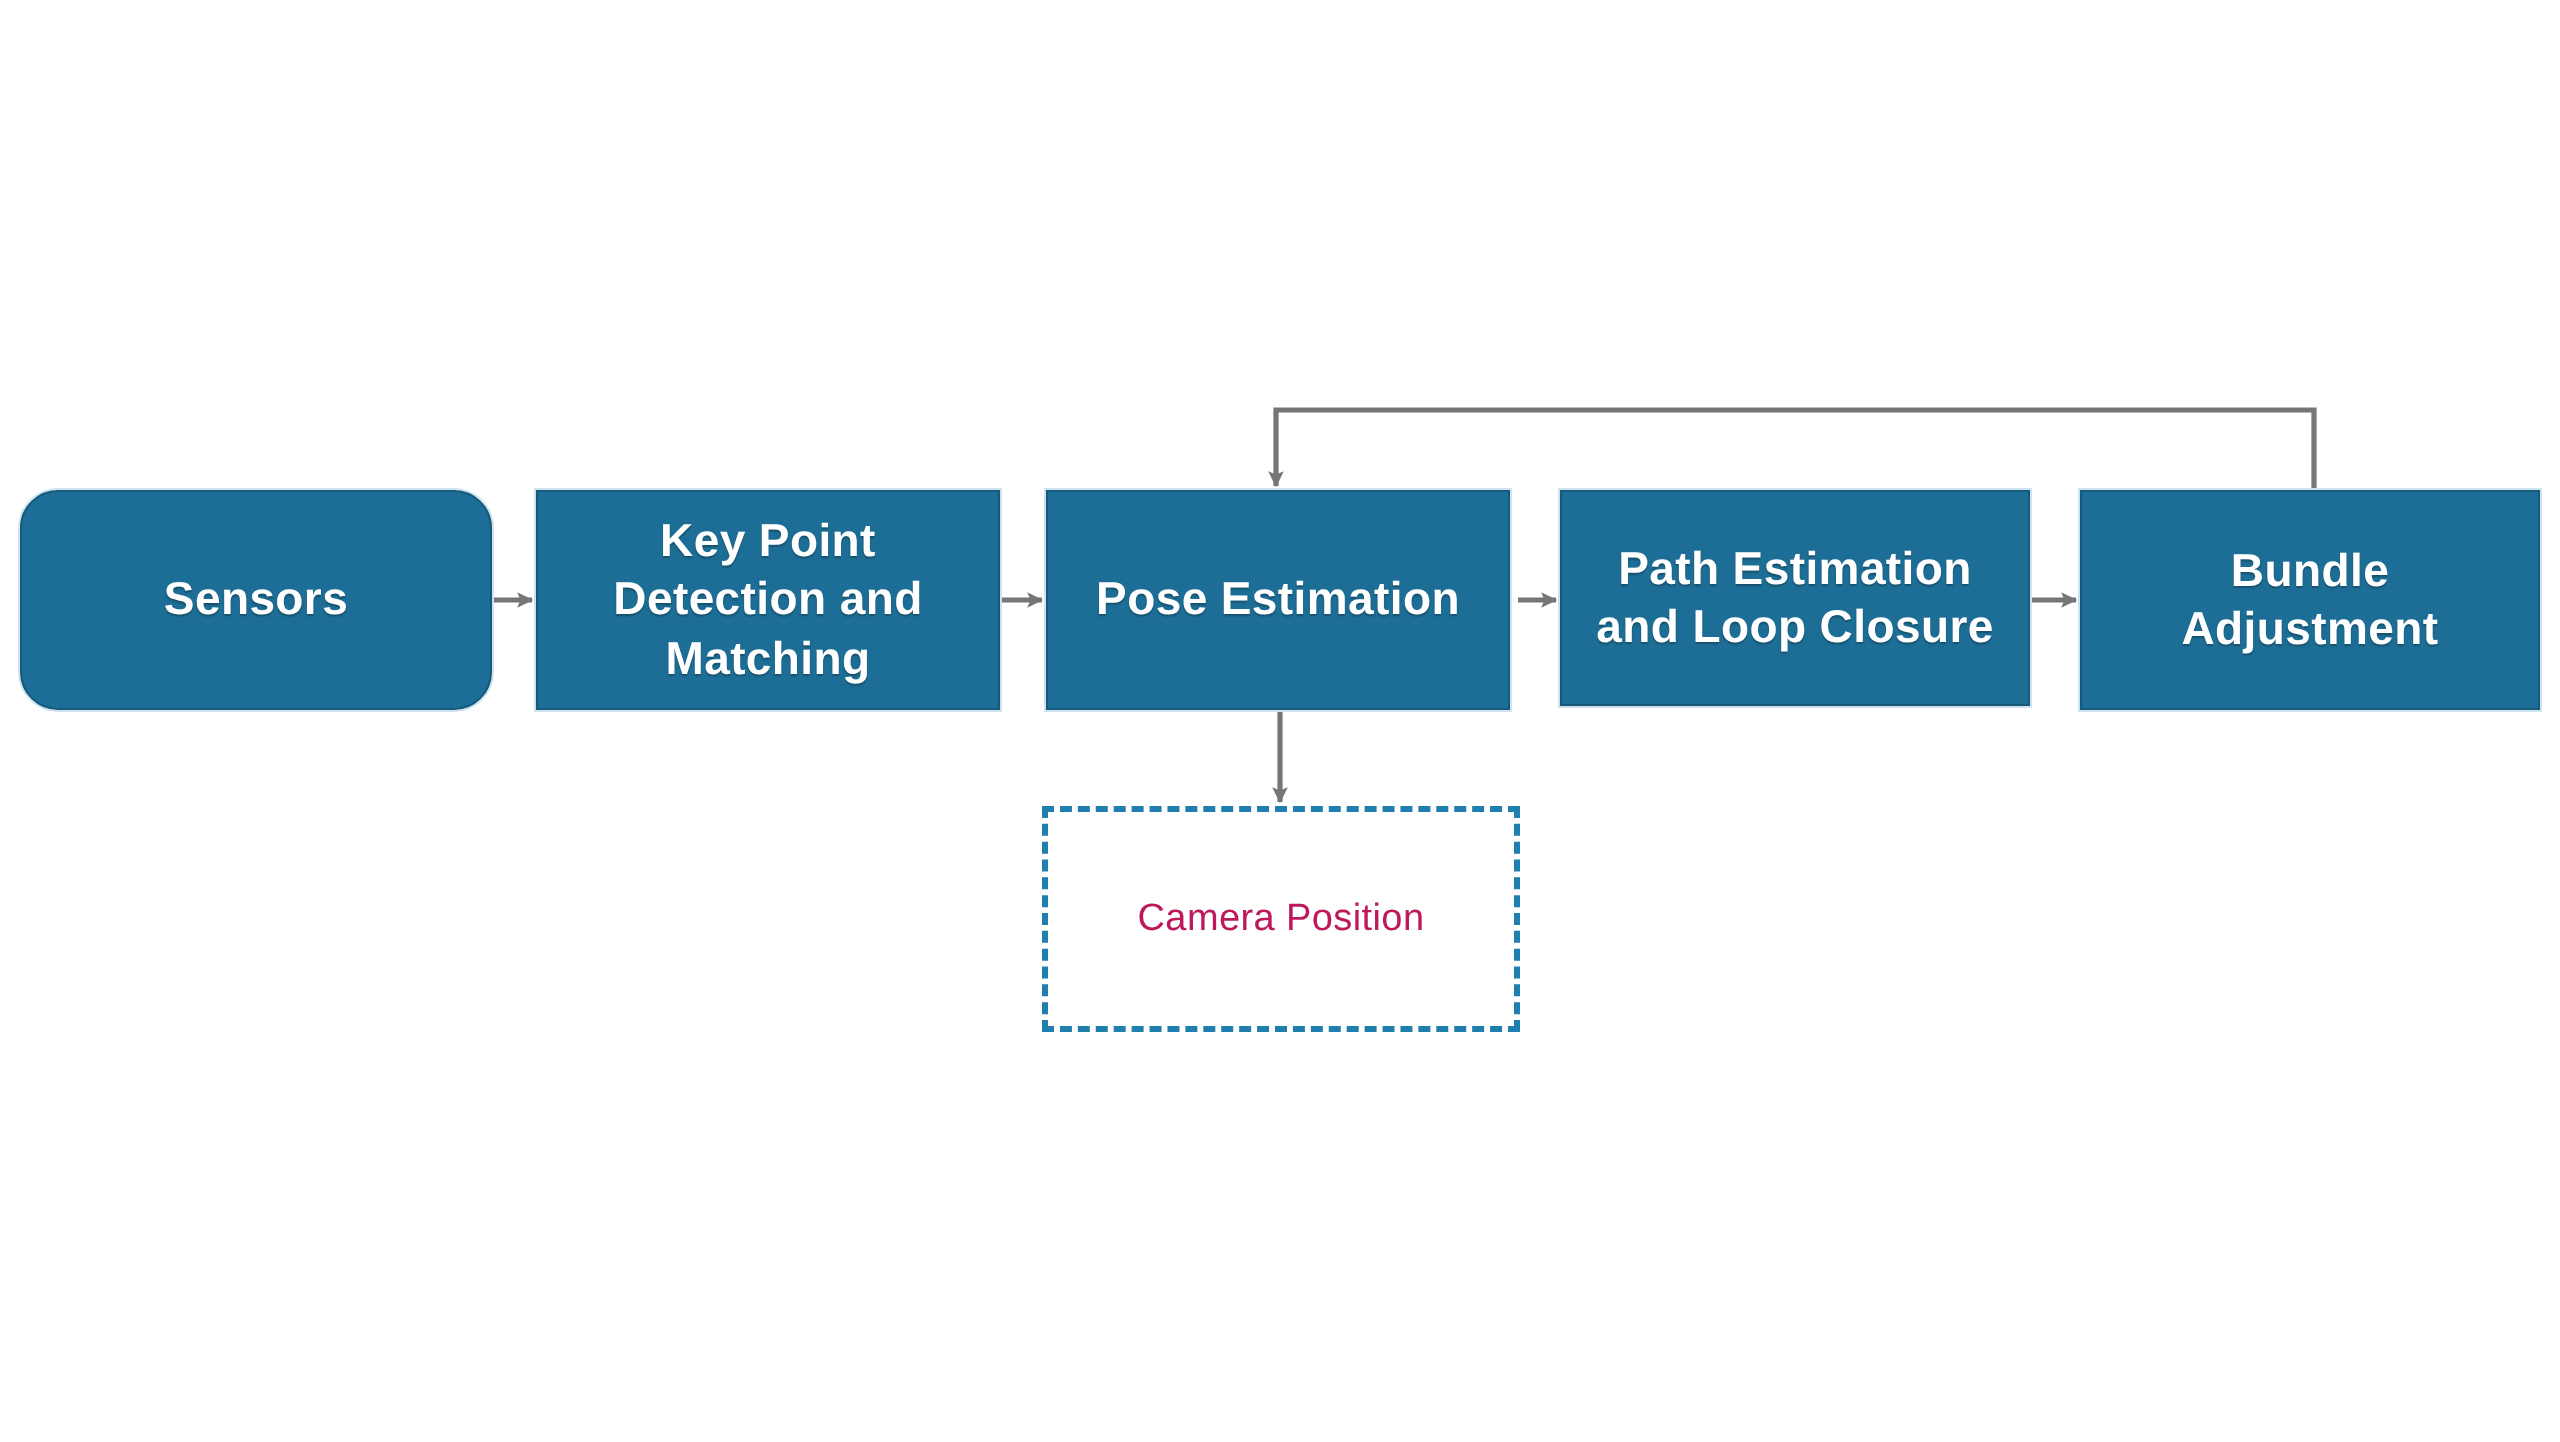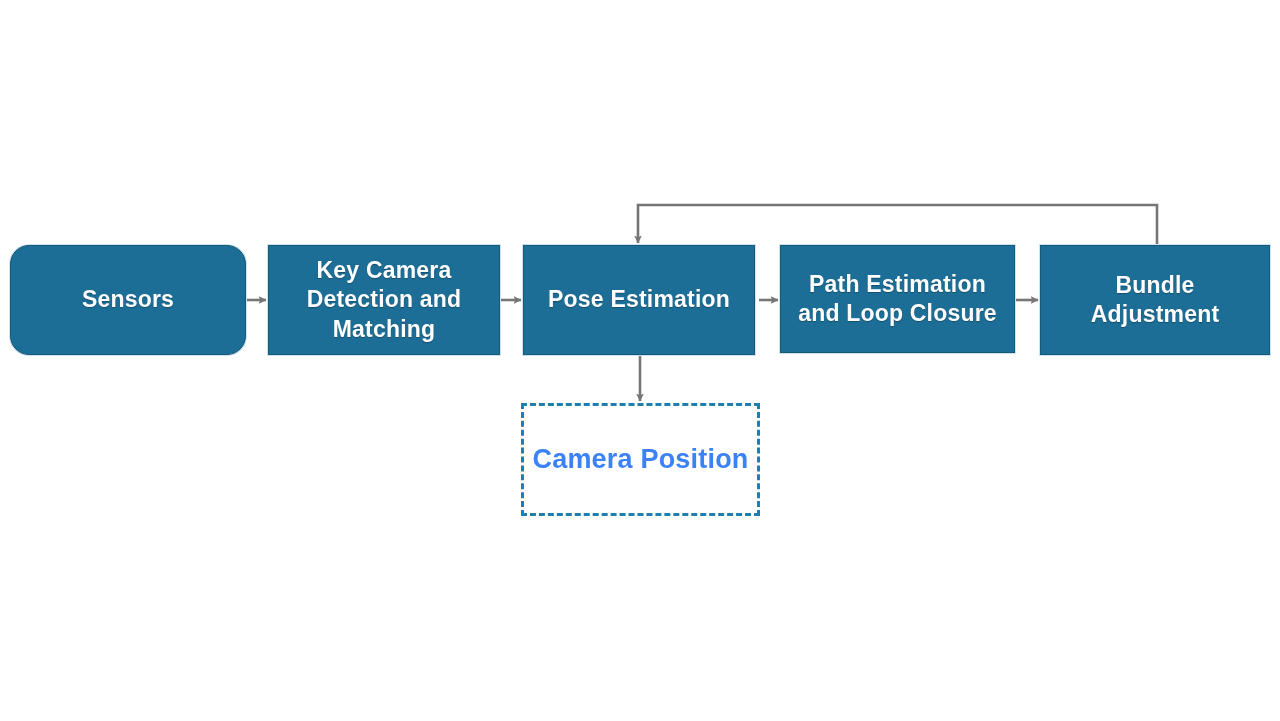--- a/index.html
+++ b/index.html
@@ -53,24 +53,24 @@
     left: 521px;
     top: 403px;
     width: 239px;
     height: 113px;
     background: #ffffff;
     border: 3px dashed #1f7fae;
     display: flex;
     align-items: center;
     justify-content: center;
     text-align: center;
-    color: #3b82f6;
+    color: #be185d;
     font-family: "Liberation Sans", sans-serif;
-    font-size: 27px;
-    font-weight: 700;
+    font-size: 19px;
+    font-weight: 400;
     letter-spacing: 0.2px;
     user-select: none;
   }
 
   
   .conn {
     position: absolute;
     left: 0;
     top: 0;
     width: 1280px;
@@ -110,21 +110,21 @@
       <line x1="640" y1="356" x2="640" y2="401" stroke="#767676" stroke-width="2.6" marker-end="url(#ah)"></line>
     </g>
 
     <g>
       <path d="M1157,244 L1157,205 L638,205 L638,243" fill="none" stroke="#767676" stroke-width="2.6" stroke-linejoin="miter" marker-end="url(#ah)"></path>
     </g>
   </svg>
 
   <div class="node node-sensors">Sensors</div>
 
-  <div class="node node-keypoint">Key Camera
+  <div class="node node-keypoint">Key Point
 Detection and
 Matching</div>
 
   <div class="node node-pose">Pose Estimation</div>
 
   <div class="node node-path">Path Estimation
 and Loop Closure</div>
 
   <div class="node node-bundle">Bundle
 Adjustment</div>

